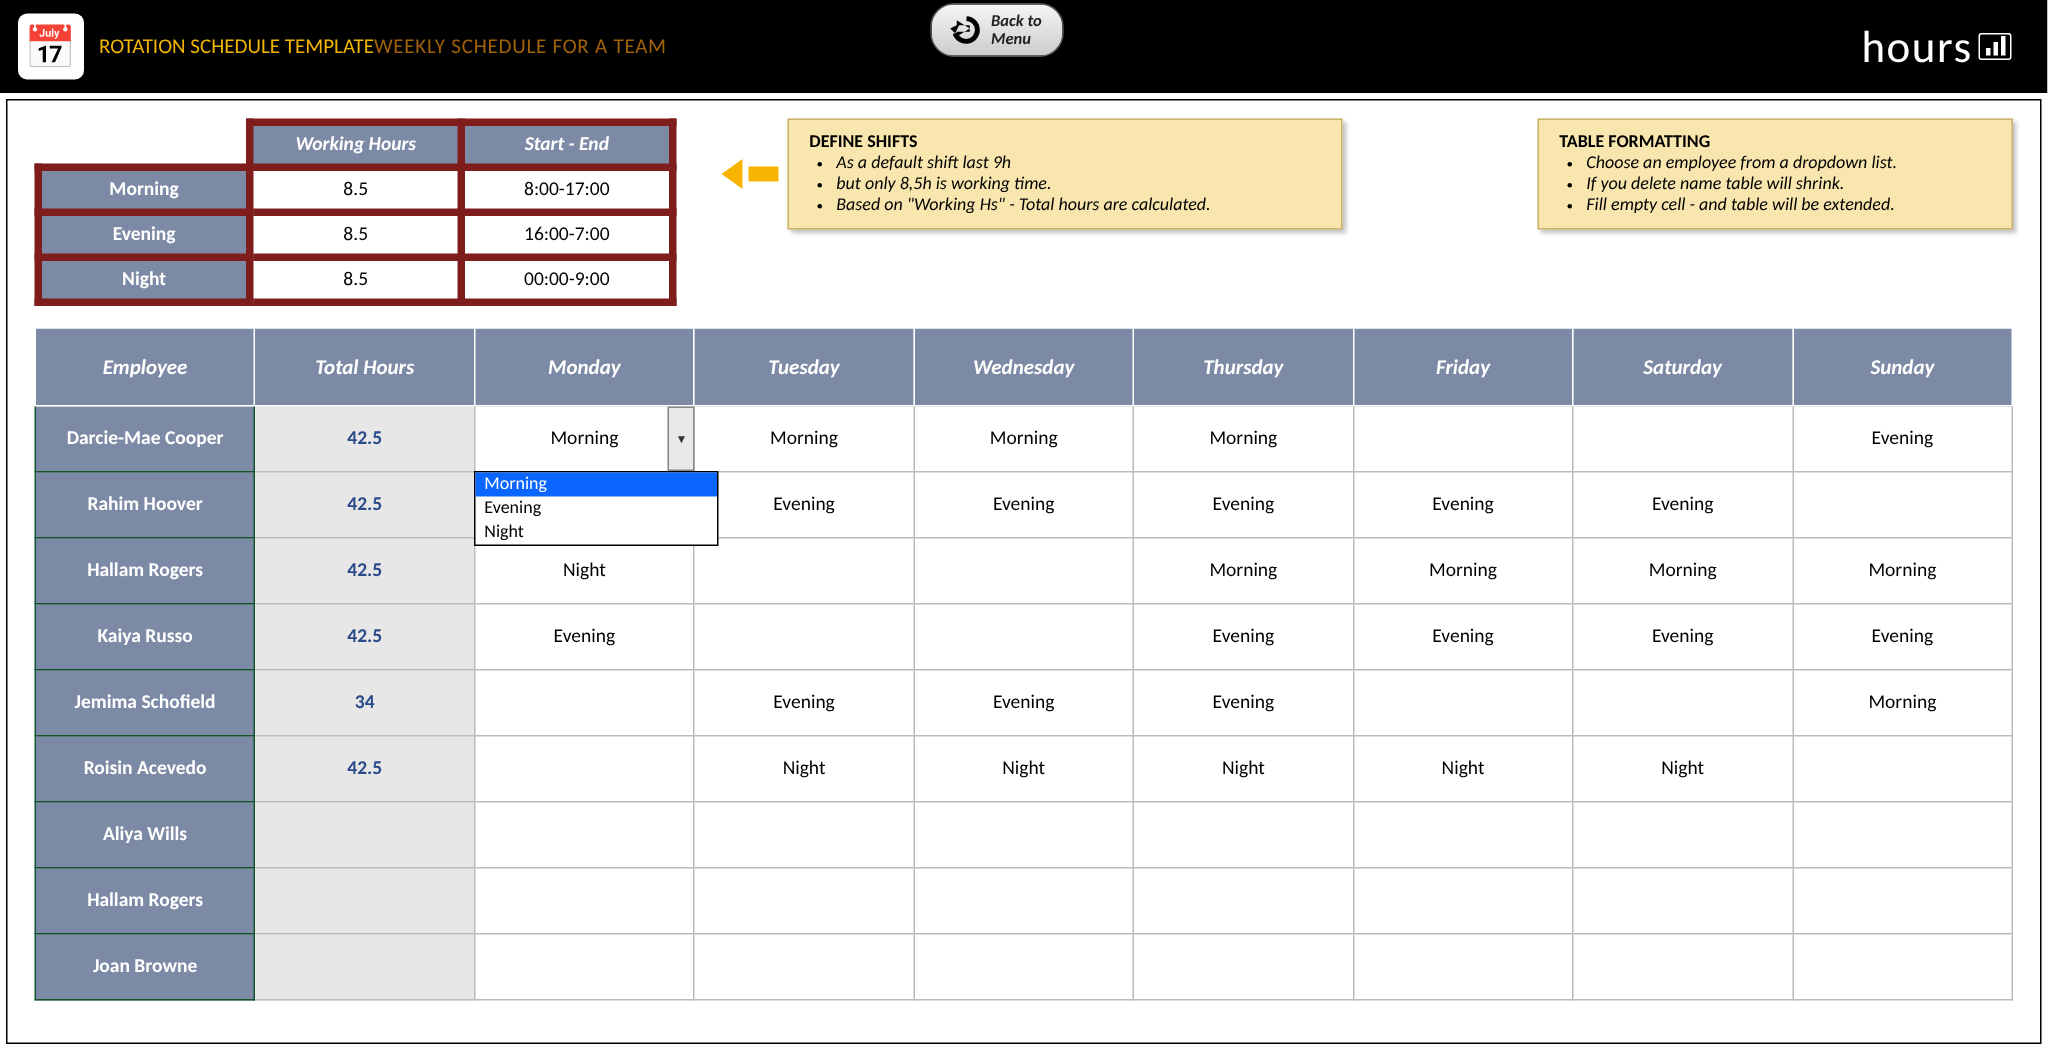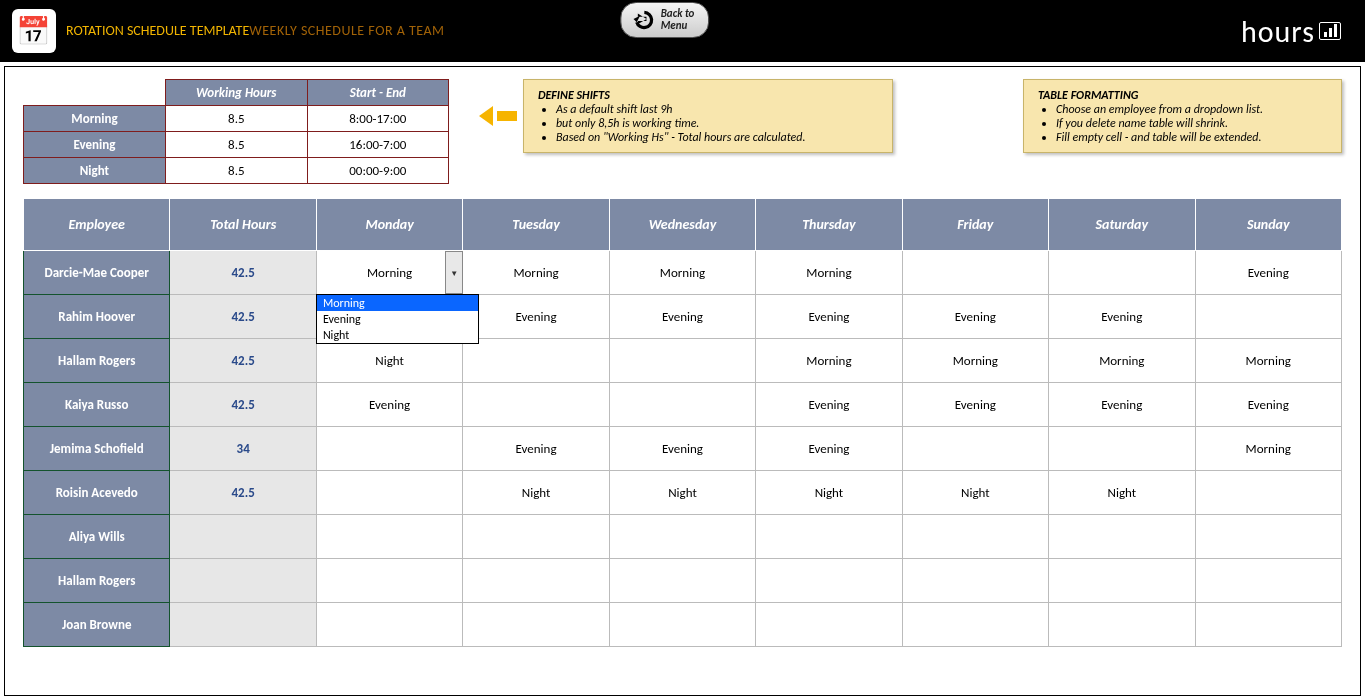--- a/index.html
+++ b/index.html
@@ -11,31 +11,31 @@
 .page-title{color:#a16207;font-size:14px;font-weight:normal;letter-spacing:.5px}
 .back-btn{position:absolute;left:50%;transform:translateX(-70%);top:2px;background:linear-gradient(#f5f5f5,#ccc);border:1px solid #555;border-radius:16px;padding:4px 14px 4px 8px;display:flex;align-items:center;gap:6px;box-shadow:0 2px 4px rgba(0,0,0,.5);cursor:pointer}
 .back-btn svg{width:26px;height:26px}
 .back-txt{font-size:11px;font-style:italic;font-weight:bold;line-height:1.1;color:#222}
 .brand{position:absolute;right:24px;color:#fff;font-size:30px;font-weight:300;letter-spacing:1px;display:flex;align-items:center;gap:4px}
 .brand-icon{display:inline-flex;width:22px;height:18px;border:1.5px solid #fff;border-radius:2px;align-items:flex-end;justify-content:center;gap:2px;padding:2px}
 .brand-icon i{width:3px;background:#fff;display:block}
 .content{border:1px solid #000;margin:4px;padding:12px 18px 0 18px;height:630px}
 .upper{display:flex;gap:30px;align-items:flex-start;margin-bottom:14px}
 .shift-table{border-collapse:collapse;font-size:13px}
-.shift-table th,.shift-table td{border:1px solid #7f1d1d;padding:5px 0;text-align:center}
+.shift-table th,.shift-table td{border:5px solid #7f1d1d;padding:5px 0;text-align:center}
 .shift-table th{background:#7d8aa5;color:#fff;font-style:italic;font-weight:bold;width:147px;height:24px}
 .shift-table .lbl{background:#7d8aa5;color:#fff;font-weight:bold;width:147px}
 .shift-table .corner{background:#fff;border:none}
 .shift-table td{width:147px;background:#fff}
 .note-wrap{display:flex;align-items:center;gap:6px}
 .arrow-left{width:0;height:0;border-top:10px solid transparent;border-bottom:10px solid transparent;border-right:14px solid #f6b400}
 .arrow-stem{width:20px;height:10px;background:#f6b400;margin-left:-2px}
 .note{background:#f8e6ae;border:1px solid #c8b46a;box-shadow:2px 2px 3px rgba(0,0,0,.25);padding:8px 14px;font-size:12px;width:370px}
 .note2{width:330px;margin-left:100px}
-.note-title{font-weight:bold;font-style:italic}
+.note-title{font-weight:bold;}
 .note ul{list-style:disc;padding-left:18px;font-style:italic}
 .sched{border-collapse:collapse;width:100%;font-size:13px;table-layout:fixed}
 .sched th{background:#7d8aa5;color:#fff;font-style:italic;font-weight:bold;height:52px;border:1px solid #fff;font-size:14px}
 .sched td{border:1px solid #bbb;height:44px;text-align:center;padding:0}
 .sched .emp{background:#7d8aa5;color:#fff;font-weight:bold;border:1px solid #14532d}
 .sched .tot{background:#e7e7e7;color:#2a4a8a;font-weight:bold}
 .sel-cell{border:1.5px solid #0a7a3a!important;position:relative;background:#fff}
 .dd-handle{position:absolute;right:-1px;top:0;bottom:0;width:18px;background:#e8e8e8;border:1px solid #888;display:flex;align-items:center;justify-content:center;cursor:pointer;font-size:8px;color:#333}
 .dd-list{position:absolute;left:-1px;top:100%;width:163px;background:#fff;border:1px solid #000;z-index:10;text-align:left;font-size:12px}
 .dd-list div{padding:1px 6px;cursor:pointer}

